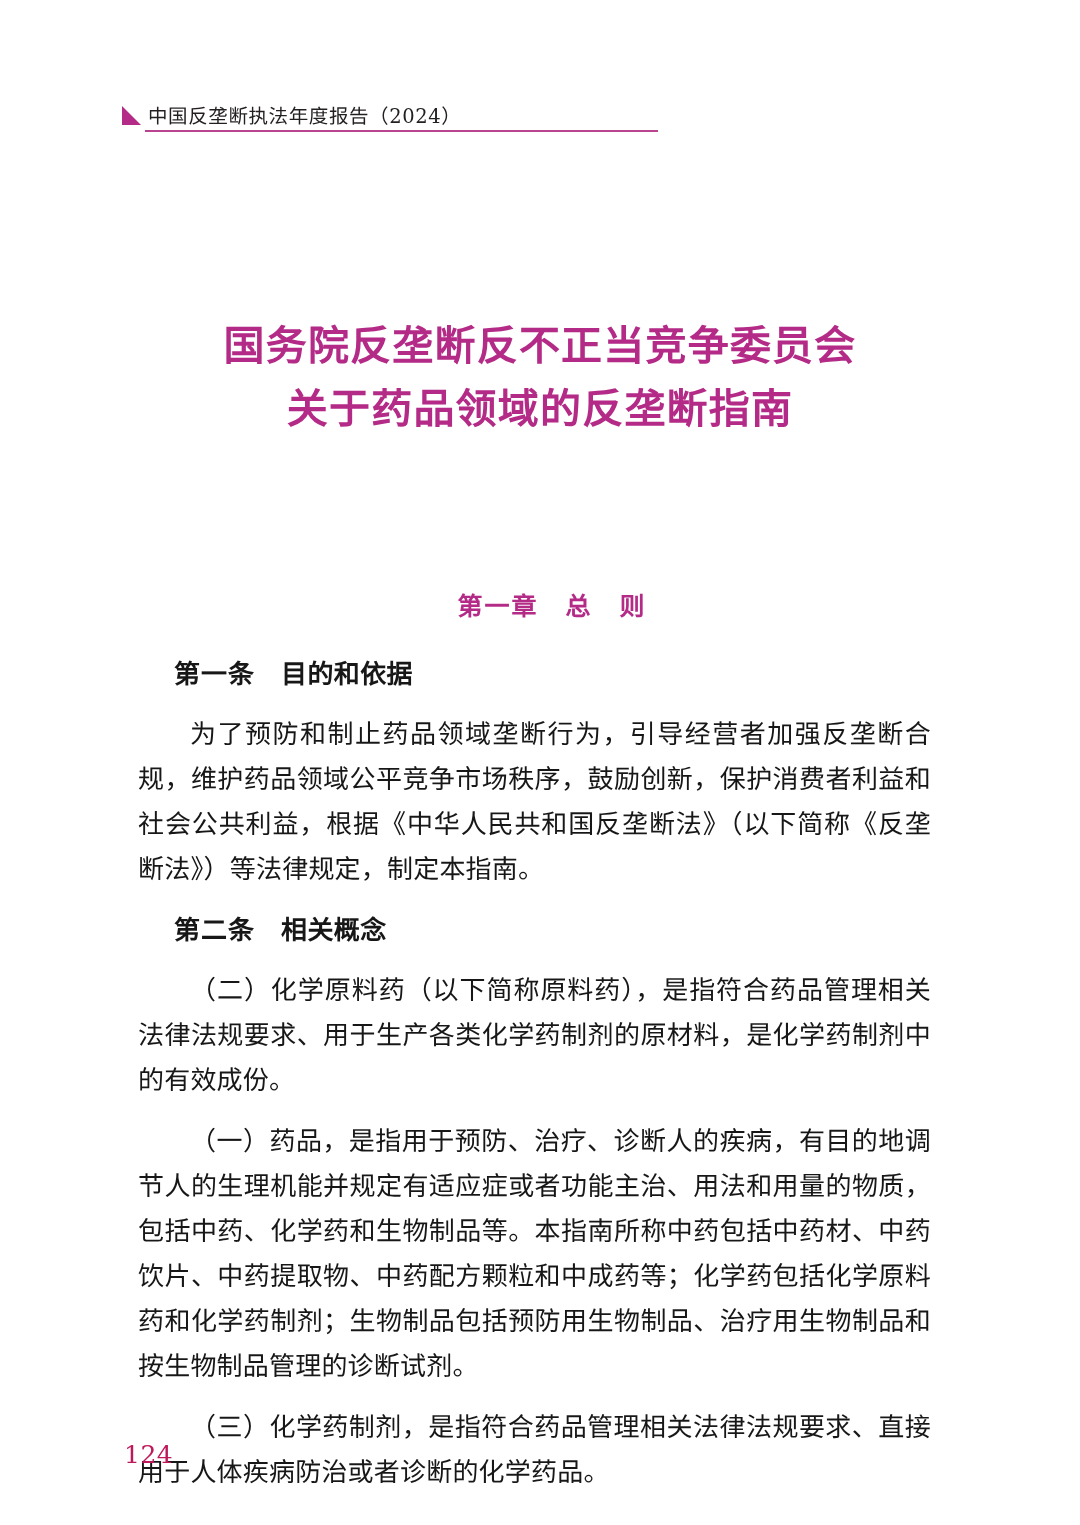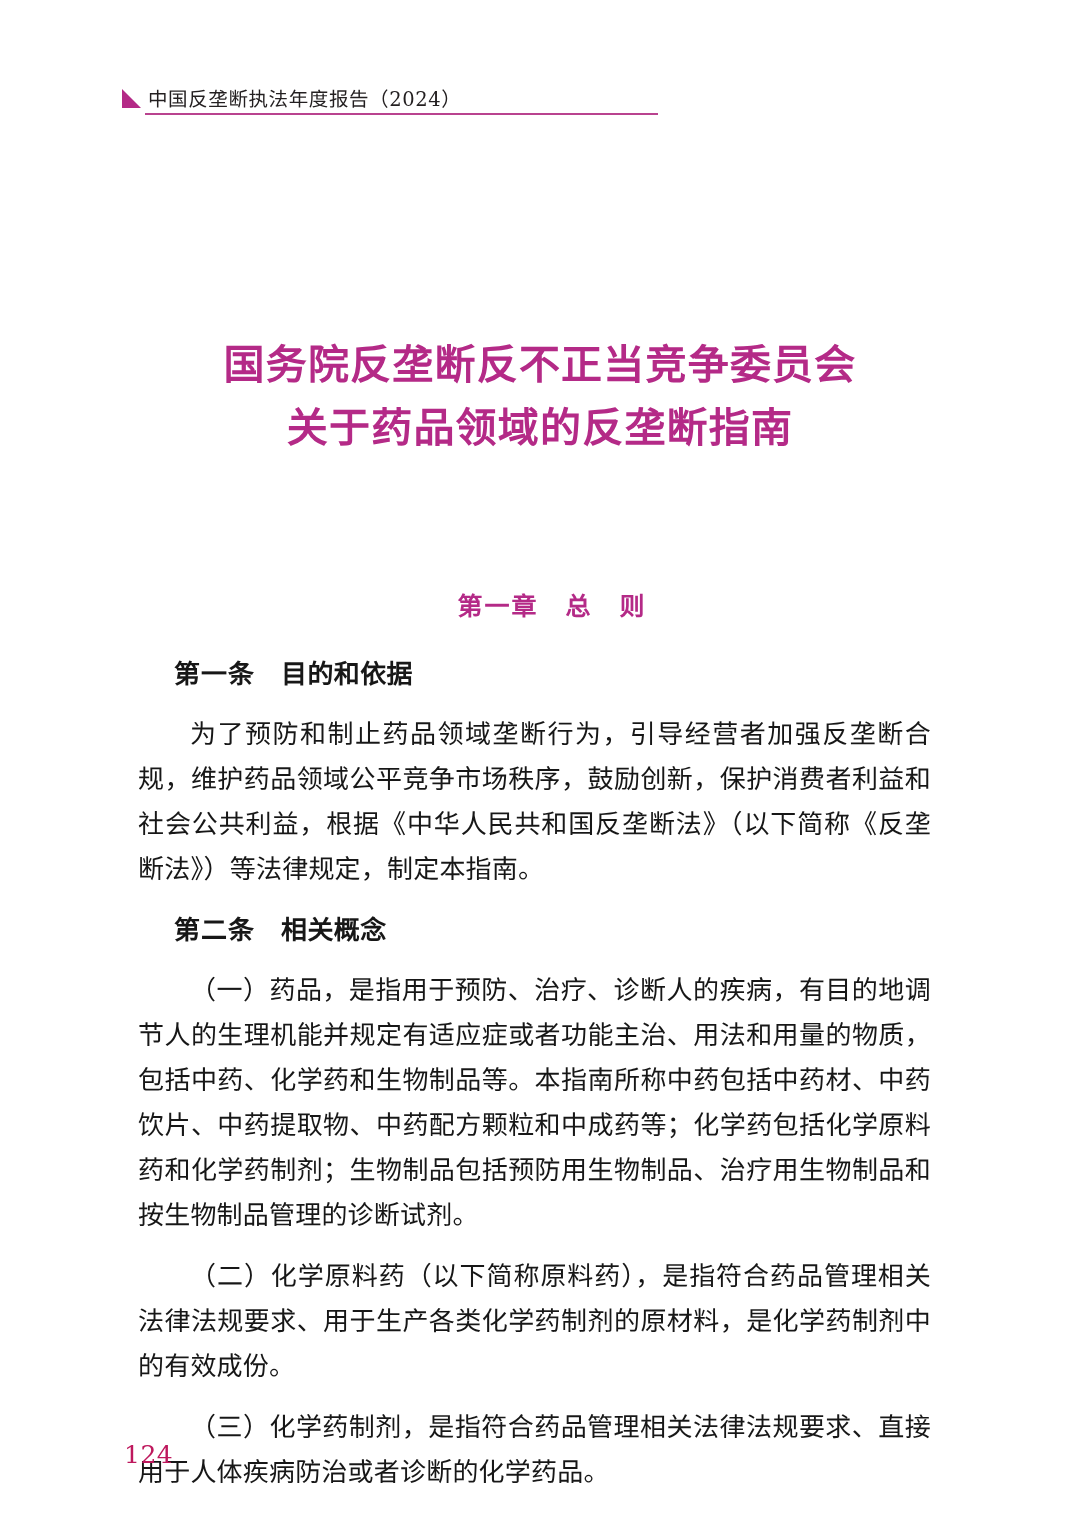--- a/index.html
+++ b/index.html
@@ -21,21 +21,21 @@
     position: absolute;
     inset: 0;
     width: 1080px;
     height: 1525px;
   }
 
   
   .running-head {
     position: absolute;
     left: 122px;
-    top: 75px;
+    top: 92px;
     width: 536px;
     height: 42px;
   }
   .running-head-row {
     display: flex;
     align-items: flex-end;
     height: 34px;
   }
   .head-marker {
     width: 0;
@@ -60,21 +60,21 @@
     top: 38px;
     width: 513px;
     height: 1.6px;
     background: #b9438f;
   }
 
   
   .doc-title {
     position: absolute;
     left: 0;
-    top: 307px;
+    top: 288px;
     width: 1080px;
     text-align: center;
     font-family: "DejaVu Sans", "Liberation Sans", sans-serif;
     font-weight: 700;
     font-size: 41px;
     line-height: 63px;
     color: #b42a87;
     letter-spacing: 1.2px;
   }
   .doc-title .tline { display: block; }
@@ -177,21 +177,21 @@
   <div class="body-block">
 
     <h3 class="article-head">
       <span class="art-no">第一条</span><span class="art-title">目的和依据</span>
     </h3>
     <p class="para">为了预防和制止药品领域垄断行为，引导经营者加强反垄断合规，维护药品领域公平竞争市场秩序，鼓励创新，保护消费者利益和社会公共利益，根据《中华人民共和国反垄断法》（以下简称《反垄断法》）等法律规定，制定本指南。</p>
 
     <h3 class="article-head">
       <span class="art-no">第二条</span><span class="art-title">相关概念</span>
     </h3>
+    <p class="para">（二）化学原料药（以下简称原料药），是指符合药品管理相关法律法规要求、用于生产各类化学药制剂的原材料，是化学药制剂中的有效成份。</p>
     <p class="para">（一）药品，是指用于预防、治疗、诊断人的疾病，有目的地调节人的生理机能并规定有适应症或者功能主治、用法和用量的物质，包括中药、化学药和生物制品等。本指南所称中药包括中药材、中药饮片、中药提取物、中药配方颗粒和中成药等；化学药包括化学原料药和化学药制剂；生物制品包括预防用生物制品、治疗用生物制品和按生物制品管理的诊断试剂。</p>
-    <p class="para">（二）化学原料药（以下简称原料药），是指符合药品管理相关法律法规要求、用于生产各类化学药制剂的原材料，是化学药制剂中的有效成份。</p>
     <p class="para">（三）化学药制剂，是指符合药品管理相关法律法规要求、直接用于人体疾病防治或者诊断的化学药品。</p>
 
   </div>
 
   <div class="folio">124</div>
 
 </div>
 
 </body></html>

